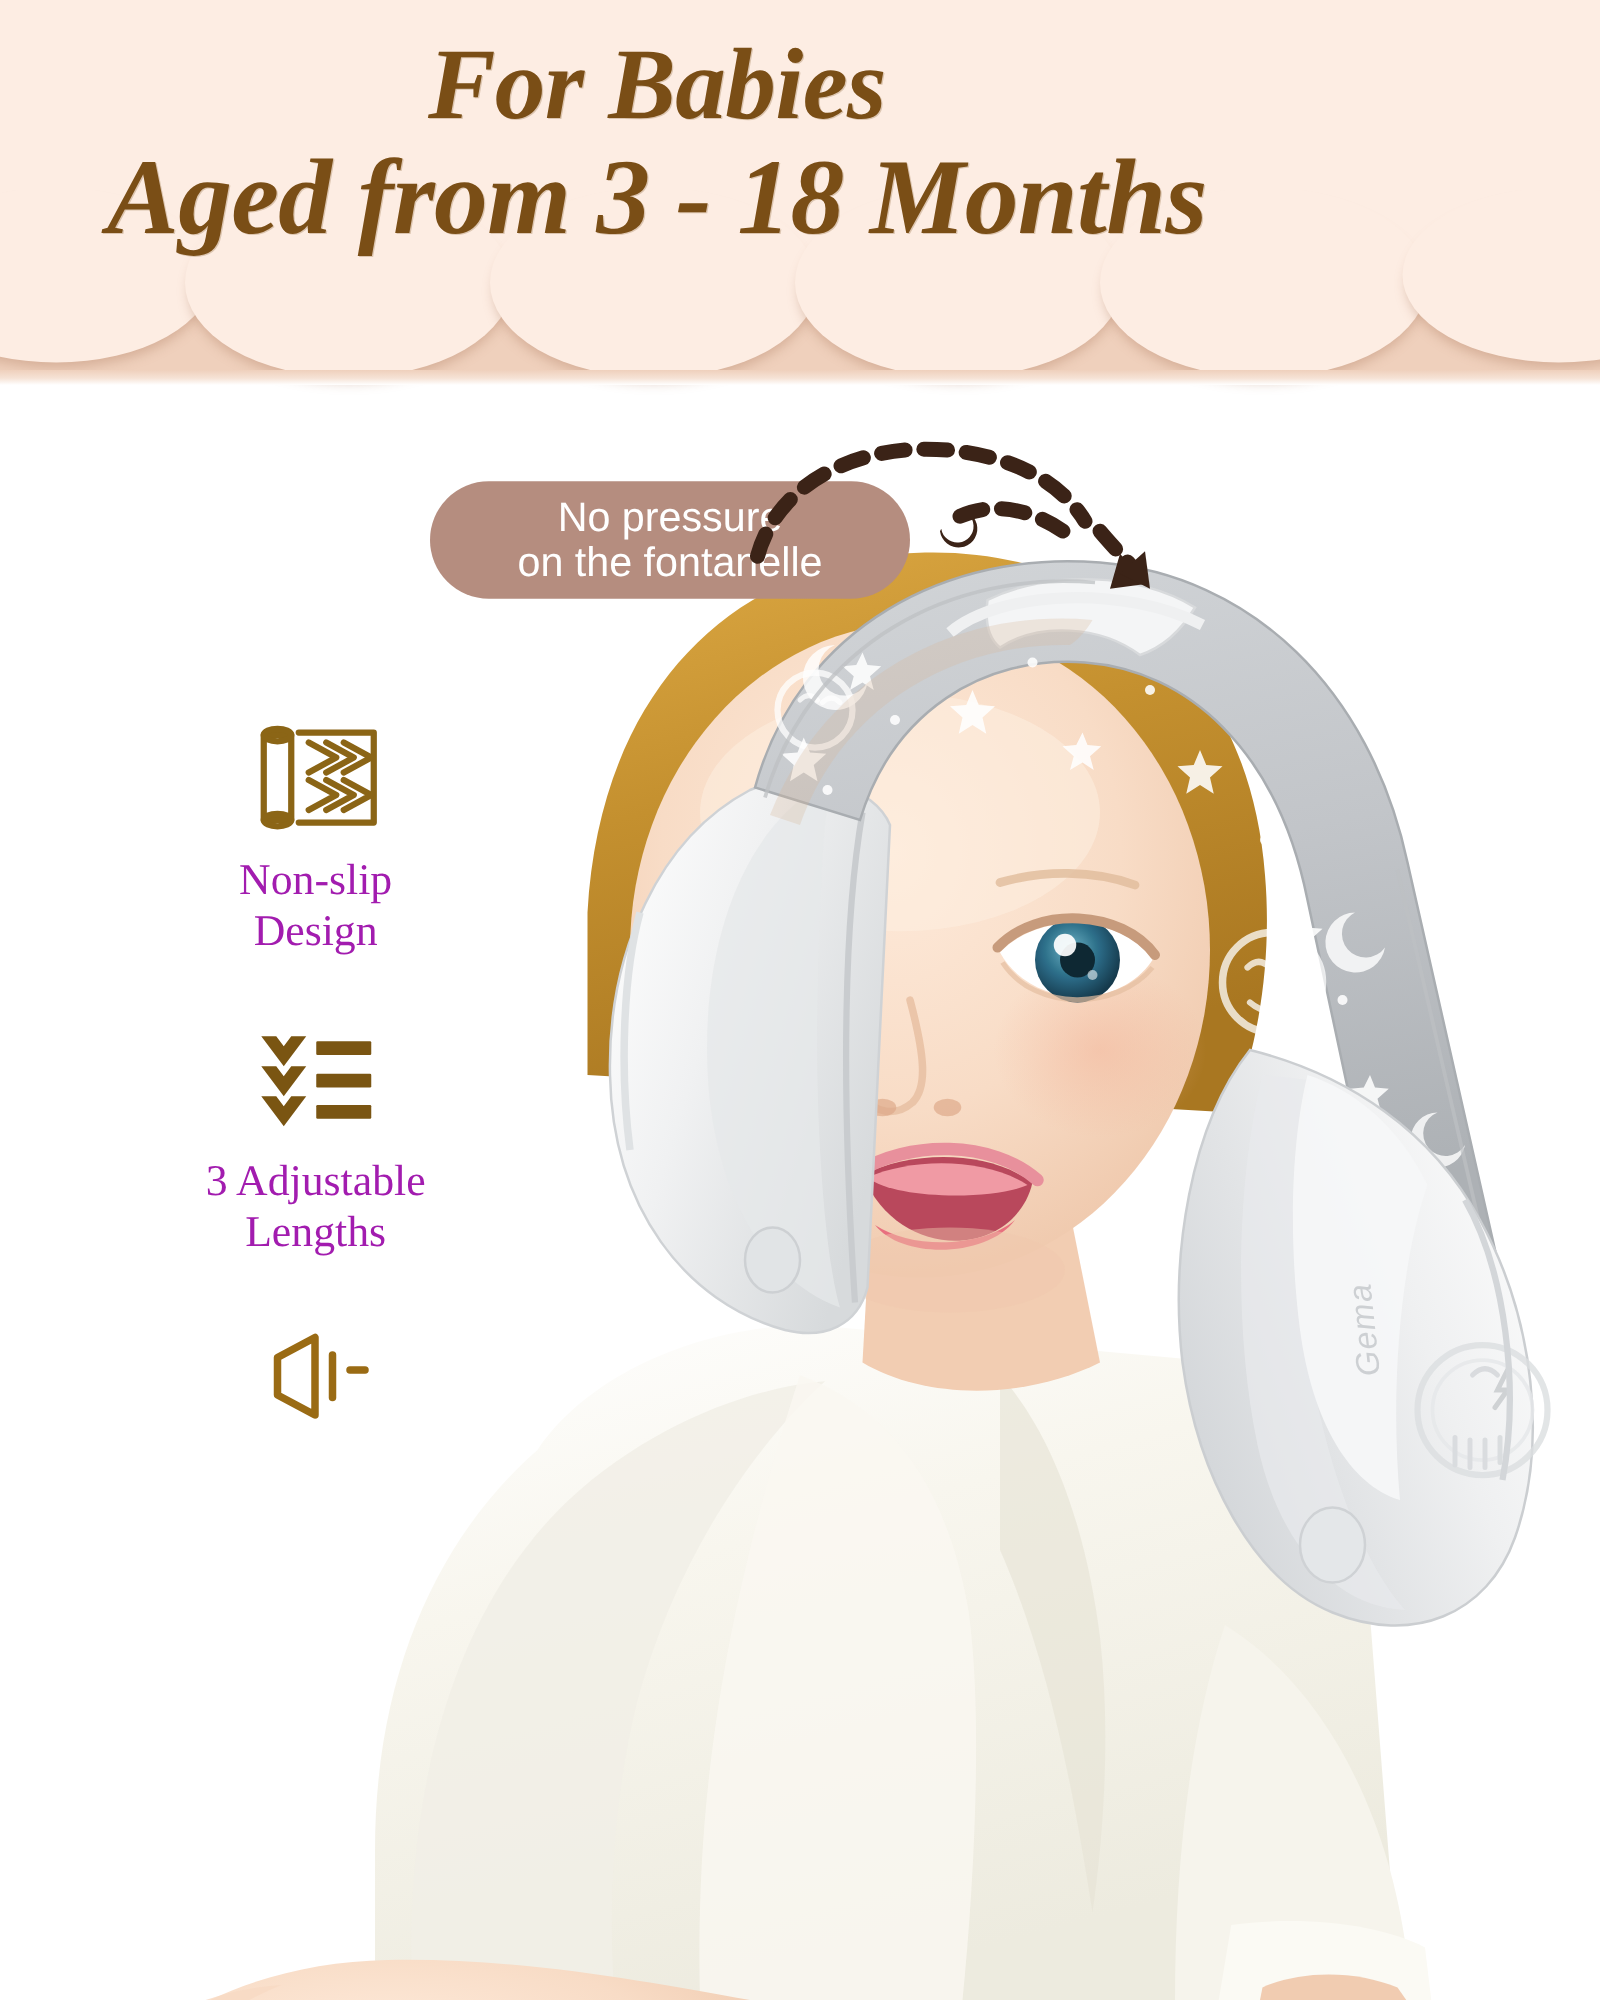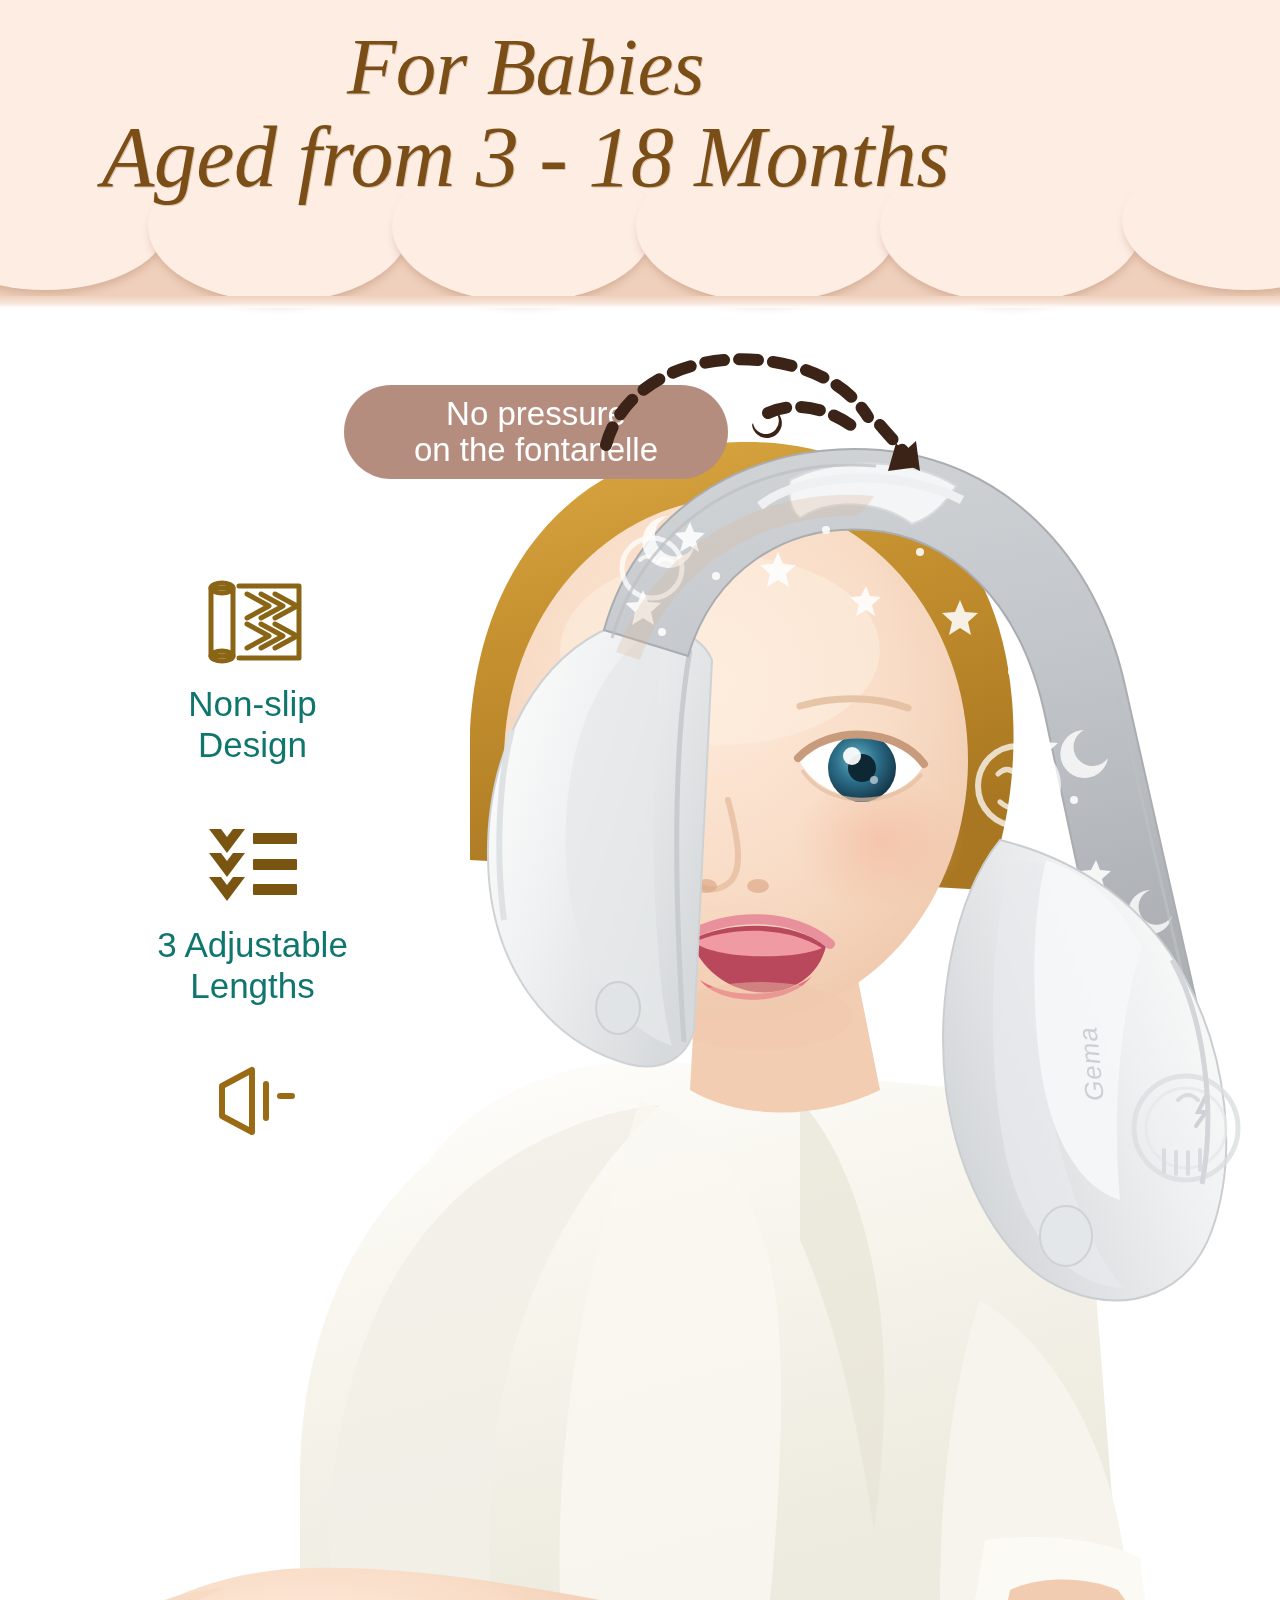--- a/index.html
+++ b/index.html
@@ -36,21 +36,21 @@
     background:#FDEDE3;
   }
   .header-bottom-fade{
     position:absolute; left:0; top:296px; width:1280px; height:12px;
     background:linear-gradient(to bottom,#EFD0BC 0%, #f6e3d6 55%, #ffffff 100%);
   }
   .headline {
     position:absolute; left:0; top:24px; width:1028px;
     text-align:center;
     font-family:"Liberation Serif", serif;
-    font-weight:normal; font-style:italic;
+    font-weight:bold; font-style:italic;
     color:#7A4E16;
     font-size:81px;
     line-height:1.07;
     letter-spacing:-0.5px;
     z-index:5;
     text-shadow:1px 1px 0 rgba(122,78,22,0.25);
     padding-left:23px;
   }
   .headline .l1{ display:block; }
   .headline .l2{ display:block; font-size:86px; }
@@ -78,22 +78,22 @@
     width:380px; height:175px;
     z-index:9;
     overflow:visible;
   }
 
   
   .features { position:absolute; left:120px; top:580px; width:265px; z-index:7; }
   .feature { width:100%; text-align:center; margin-bottom:58px; }
   .feature-icon { display:block; margin:0 auto 20px auto; }
   .feature-label {
-    font-size:35px; line-height:1.16; color:#0f766e;
-    font-family:Liberation Sans, sans-serif;
+    font-size:35px; line-height:1.16; color:#a21caf;
+    font-family:Liberation Serif, serif;
     white-space:pre-line;
   }
   .f2 .feature-label, .f3 .feature-label { font-size:35px; }
 
   
   .photo { position:absolute; left:0; top:300px; width:1280px; height:1300px; z-index:3; }
   .photo svg { display:block; }
 </style>
 </head>
 <body>

